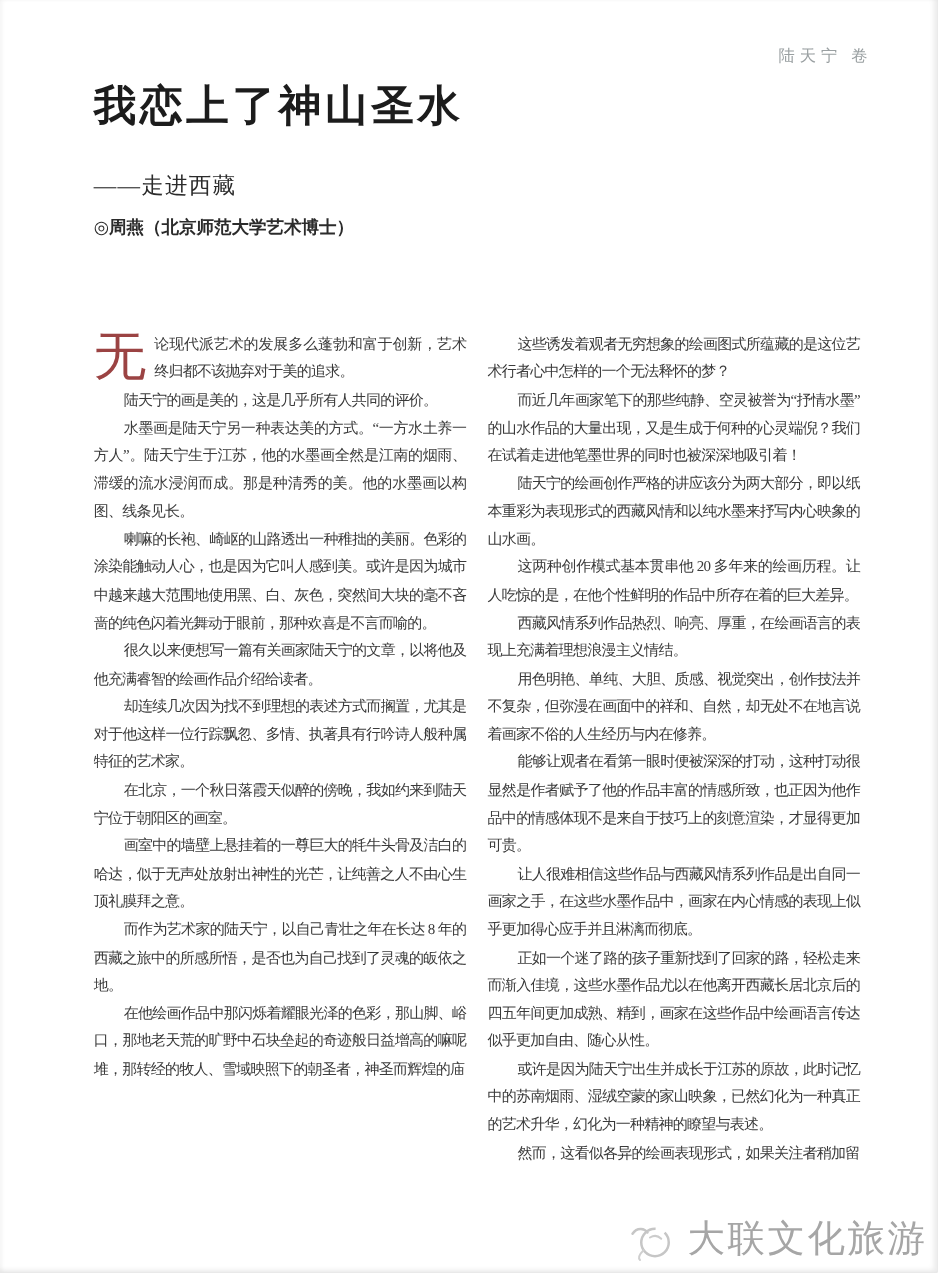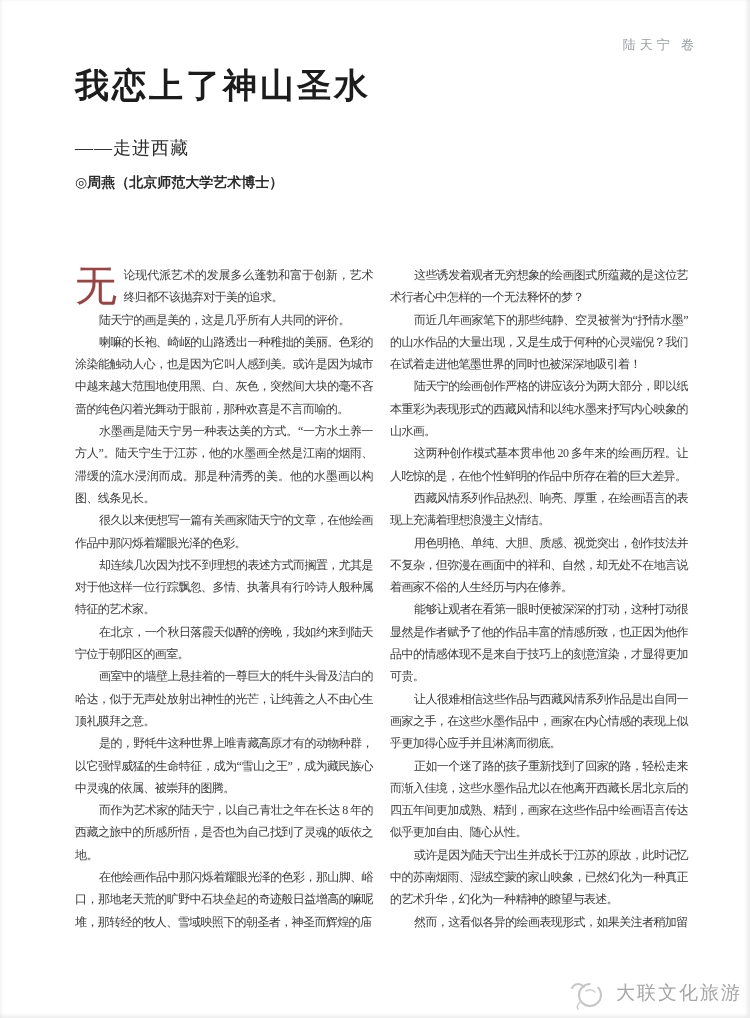--- a/index.html
+++ b/index.html
@@ -41,21 +41,21 @@
     font-size:42px;line-height:40px;
     color:#9b4343;
     margin:2px 7px 0 0;
   }
   .watermark{
     position:absolute;right:8px;bottom:6px;
     display:flex;align-items:center;gap:6px;
     color:#a2a2a2;
   }
   .watermark-text{
-    font-size:19px;letter-spacing:2px;color:#a6a6a6;
+    font-size:30px;letter-spacing:2px;color:#a6a6a6;
     font-family:"Liberation Serif","DejaVu Serif",serif;
   }
   .logo-svg{display:block;opacity:.75;}
 </style>
 </head>
 <body>
 
 <div class="page">
 
   <div class="header-right">陆天宁 卷</div>
@@ -64,27 +64,26 @@
     <h1 class="title">我恋上了神山圣水</h1>
     <div class="subtitle">——走进西藏</div>
     <div class="byline">◎周燕（北京师范大学艺术博士）</div>
   </div>
 
   <div class="columns">
 
     <div class="col">
       <p class="first"><span class="dropcap">无</span><span>论现代派艺术的发展多么蓬勃和富于创新，艺术终归都不该抛弃对于美的追求。</span></p>
       <p>陆天宁的画是美的，这是几乎所有人共同的评价。</p>
+      <p>水墨画是陆天宁另一种表达美的方式。“一方水土养一方人”。陆天宁生于江苏，他的水墨画全然是江南的烟雨、滞缓的流水浸润而成。那是种清秀的美。他的水墨画以构图、线条见长。</p>
       <p>喇嘛的长袍、崎岖的山路透出一种稚拙的美丽。色彩的涂染能触动人心，也是因为它叫人感到美。或许是因为城市中越来越大范围地使用黑、白、灰色，突然间大块的毫不吝啬的纯色闪着光舞动于眼前，那种欢喜是不言而喻的。</p>
-      <p>水墨画是陆天宁另一种表达美的方式。“一方水土养一方人”。陆天宁生于江苏，他的水墨画全然是江南的烟雨、滞缓的流水浸润而成。那是种清秀的美。他的水墨画以构图、线条见长。</p>
-      <p>很久以来便想写一篇有关画家陆天宁的文章，在他绘画作品中那闪烁着耀眼光泽的色彩。</p>
+      <p>很久以来便想写一篇有关画家陆天宁的文章，以将他及他充满睿智的绘画作品介绍给读者。</p>
       <p>却连续几次因为找不到理想的表述方式而搁置，尤其是对于他这样一位行踪飘忽、多情、执著具有行吟诗人般种属特征的艺术家。</p>
       <p>在北京，一个秋日落霞天似醉的傍晚，我如约来到陆天宁位于朝阳区的画室。</p>
       <p>画室中的墙壁上悬挂着的一尊巨大的牦牛头骨及洁白的哈达，似于无声处放射出神性的光芒，让纯善之人不由心生顶礼膜拜之意。</p>
-      <p>是的，野牦牛这种世界上唯青藏高原才有的动物种群，以它强悍威猛的生命特征，成为“雪山之王”，成为藏民族心中灵魂的依属、被崇拜的图腾。</p>
       <p>而作为艺术家的陆天宁，以自己青壮之年在长达 8 年的西藏之旅中的所感所悟，是否也为自己找到了灵魂的皈依之地。</p>
       <p>在他绘画作品中那闪烁着耀眼光泽的色彩，那山脚、峪口，那地老天荒的旷野中石块垒起的奇迹般日益增高的嘛呢堆，那转经的牧人、雪域映照下的朝圣者，神圣而辉煌的庙</p>
     </div>
 
     <div class="col">
       <p>这些诱发着观者无穷想象的绘画图式所蕴藏的是这位艺术行者心中怎样的一个无法释怀的梦？</p>
       <p>而近几年画家笔下的那些纯静、空灵被誉为“抒情水墨”的山水作品的大量出现，又是生成于何种的心灵端倪？我们在试着走进他笔墨世界的同时也被深深地吸引着！</p>
       <p>陆天宁的绘画创作严格的讲应该分为两大部分，即以纸本重彩为表现形式的西藏风情和以纯水墨来抒写内心映象的山水画。</p>
       <p>这两种创作模式基本贯串他 20 多年来的绘画历程。让人吃惊的是，在他个性鲜明的作品中所存在着的巨大差异。</p>
       <p>西藏风情系列作品热烈、响亮、厚重，在绘画语言的表现上充满着理想浪漫主义情结。</p>

